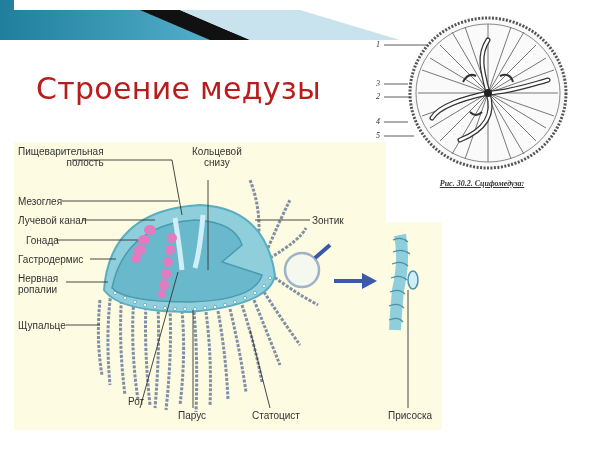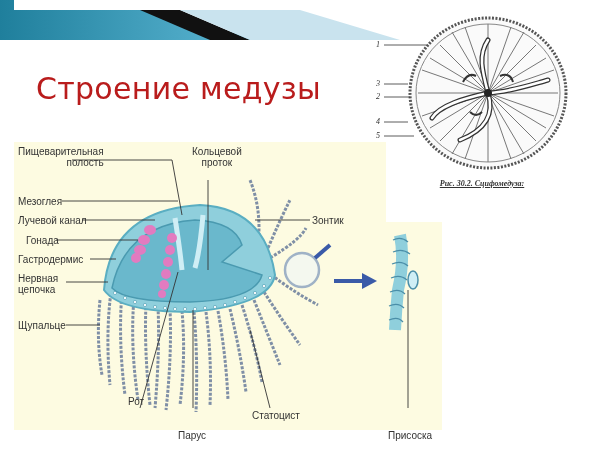--- a/index.html
+++ b/index.html
@@ -174,36 +174,36 @@
     <path d="M408 408 L408 290"></path>
   </g>
 </svg>
 
 <div class="lbl" style="left:18px;top:146px;text-align:right;">
   <div>Пищеварительная</div>
   <div>полость</div>
 </div>
 <div class="lbl" style="left:192px;top:146px;text-align:center;">
   <div>Кольцевой</div>
-  <div>проток</div>
+  <div>снизу</div>
 </div>
 <div class="lbl" style="left:18px;top:196px;">Мезоглея</div>
 <div class="lbl" style="left:18px;top:215px;">Лучевой канал</div>
 <div class="lbl" style="left:26px;top:235px;">Гонада</div>
 <div class="lbl" style="left:18px;top:254px;">Гастродермис</div>
 <div class="lbl" style="left:18px;top:273px;">
   <div>Нервная</div>
-  <div>цепочка</div>
+  <div>ропалии</div>
 </div>
 <div class="lbl" style="left:312px;top:215px;">Зонтик</div>
 <div class="lbl" style="left:18px;top:320px;">Щупальце</div>
 <div class="lbl" style="left:128px;top:396px;">Рот</div>
-<div class="lbl" style="left:178px;top:410px;margin-top:20px;">Парус</div>
+<div class="lbl" style="left:178px;top:410px;">Парус</div>
 <div class="lbl" style="left:252px;top:410px;">Статоцист</div>
-<div class="lbl" style="left:388px;top:410px;margin-top:20px;">Присоска</div>
+<div class="lbl" style="left:388px;top:410px;">Присоска</div>
 
 <svg class="footer" width="600" height="40" viewBox="0 0 600 40">
   <defs>
     <linearGradient id="tealg" x1="0" x2="1" y1="0" y2="0">
       <stop offset="0" stop-color="#1f7f9c"></stop>
       <stop offset="1" stop-color="#5fb9d6"></stop>
     </linearGradient>
   </defs>
   <polygon points="0,0 14,0 14,10 150,10 260,40 0,40" fill="url(#tealg)"></polygon>
   <polygon points="140,10 180,10 250,40 210,40" fill="#111111"></polygon>

